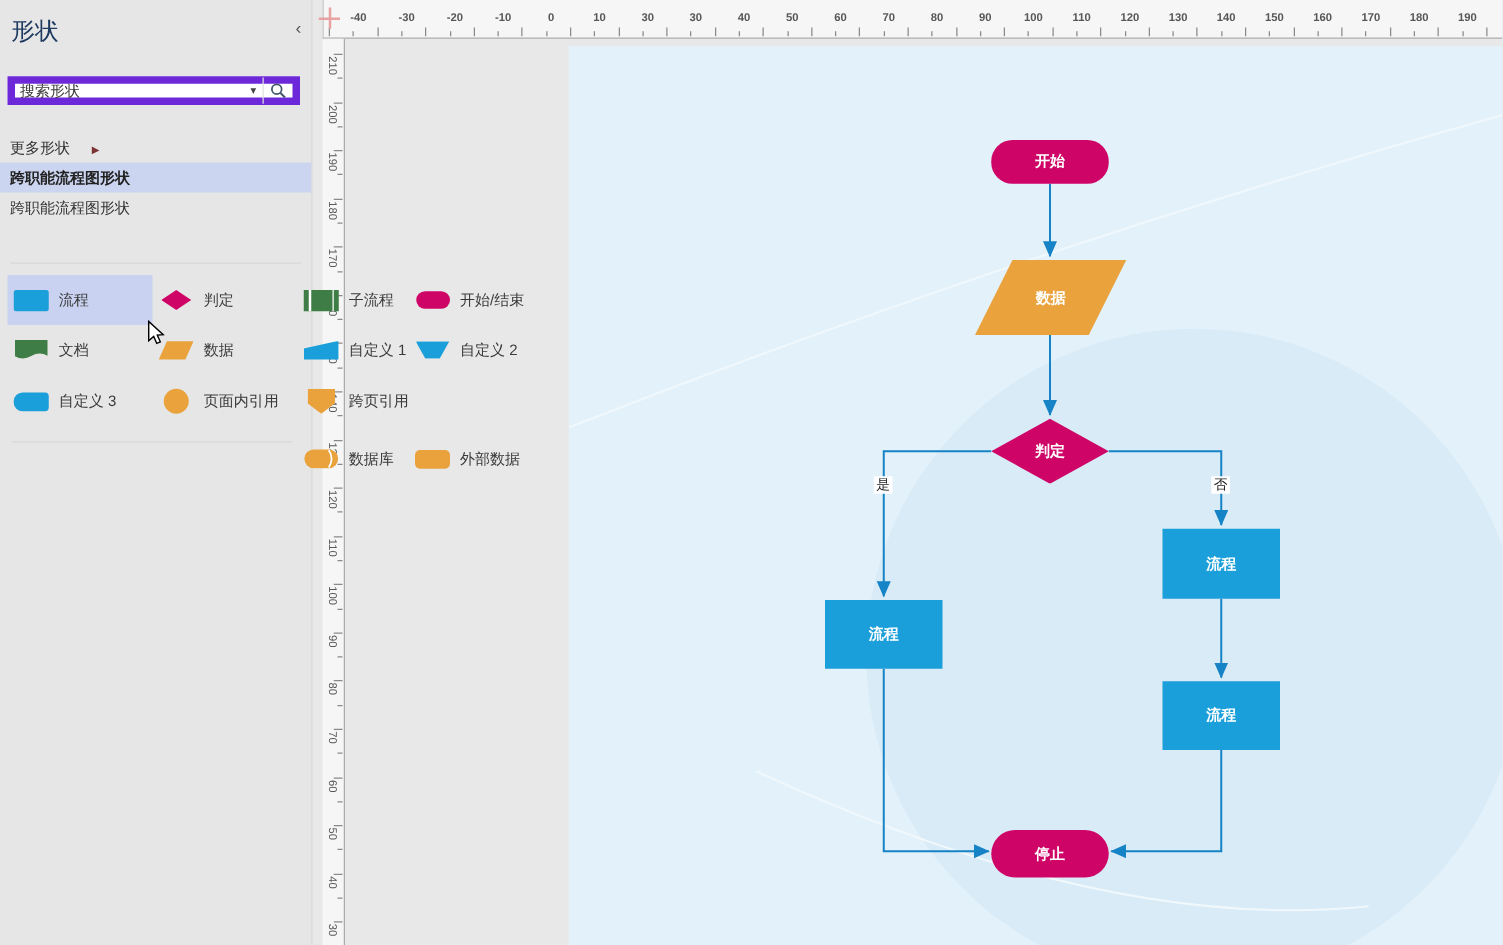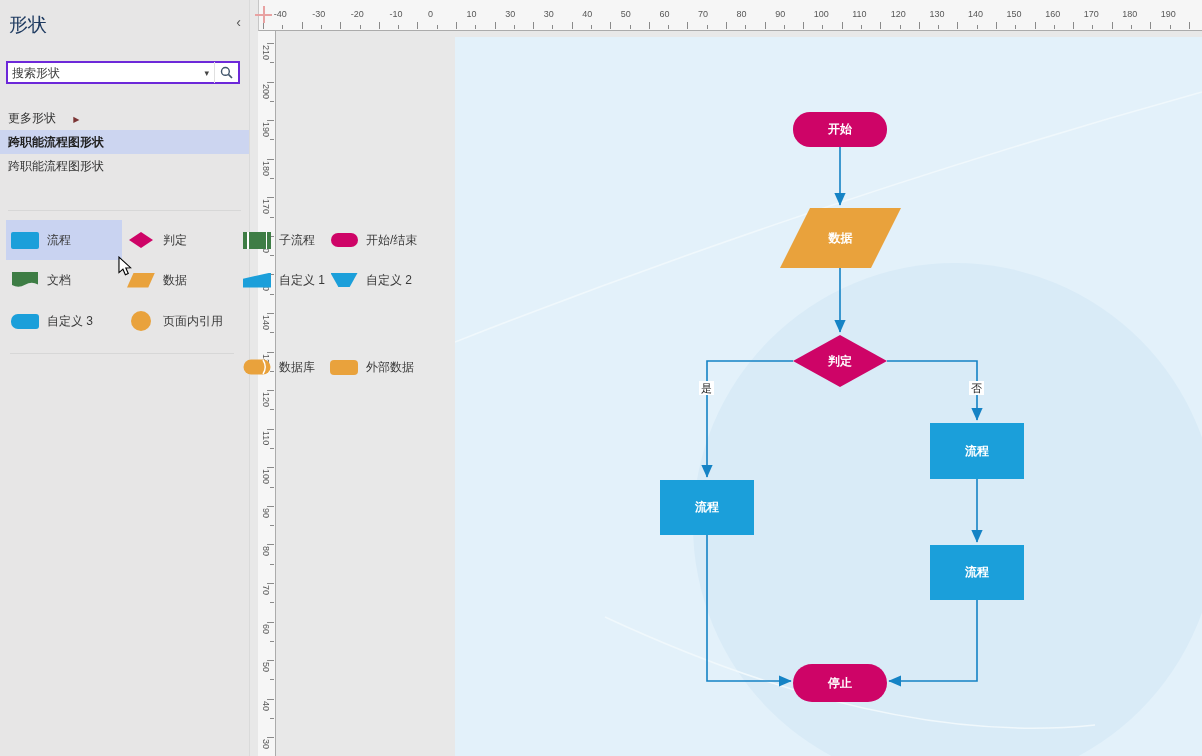--- a/index.html
+++ b/index.html
@@ -7,21 +7,21 @@
     font-family:"Liberation Sans","DejaVu Sans",sans-serif; }
   body { position:relative; background:#E8E8E8; }
 
   
   .panel { position:absolute; left:0; top:0; width:250px; height:756px;
     background:#E7E6E6; border-right:1px solid #DADADA; z-index:5; }
   .panel-header { position:absolute; left:0; top:8px; width:100%; height:38px; }
   .panel-title { position:absolute; left:9px; top:4px; font-size:19px; color:#1E3A60; }
   .panel-collapse { position:absolute; right:8px; top:6px; font-size:14px; color:#555; cursor:pointer; }
   .search-row { position:absolute; left:6px; top:61px; width:234px; height:23px;
-    background:#fff; border:2px solid #6d28d9; display:flex; align-items:center; }
+    background:#fff; border:6px solid #6d28d9; display:flex; align-items:center; }
   .search-input { flex:1; border:none; outline:none; background:transparent;
     font-size:12px; color:#333; padding:0 4px; min-width:0;
     font-family:"Liberation Sans","DejaVu Sans",sans-serif; }
   .search-input::placeholder { color:#3C3C3C; opacity:1; }
   .search-caret { font-size:9px; color:#444; padding:0 5px; cursor:pointer; }
   .search-btn { width:24px; height:21px; display:flex; align-items:center; justify-content:center;
     border-left:1px solid #E0E0E0; cursor:pointer; }
   .nav { position:absolute; left:0; top:106px; width:100%; }
   .nav-link { height:24px; line-height:24px; padding-left:8px; font-size:12px; color:#333; cursor:pointer; }
   .nav-arrow { display:inline-block; margin-left:14px; font-size:8px; color:#7B3434; }
@@ -64,22 +64,22 @@
                   clip-path:polygon(0 0,100% 0,100% 58%,50% 100%,0 58%); }
 
   
   .hruler { position:absolute; left:258px; top:0; width:944px; height:31px;
     background:#F6F6F6; border-bottom:1px solid #ABABAB; border-left:1px solid #C6C6C6;
     overflow:hidden; z-index:4; }
   .vruler { position:absolute; left:258px; top:31px; width:18px; height:725px;
     background:#F6F6F6; border-right:1px solid #ABABAB; overflow:hidden; z-index:4; }
   .htick { position:absolute; bottom:1px; width:1px; background:#8A8A8A; }
   .htick.major { height:7px; } .htick.minor { height:4px; }
-  .hlabel { position:absolute; top:9px; width:26px; text-align:left;
-    font-size:9px; color:#575757; }
+  .hlabel { position:absolute; top:9px; width:26px; text-align:center;
+    font-size:9px; color:#575757;font-weight:bold; }
   .vtick { position:absolute; right:1px; height:1px; background:#8A8A8A; }
   .vtick.major { width:7px; } .vtick.minor { width:4px; }
   .vlabel { position:absolute; left:13px; width:30px; height:10px; font-size:9px; color:#575757;
     transform:rotate(90deg); transform-origin:0 0; text-align:left; line-height:10px; }
   .crosshair-h { position:absolute; left:255px; top:14px; width:17px; height:2px;
     background:#E8A2A2; z-index:6; }
   .crosshair-v { position:absolute; left:263px; top:6px; width:2px; height:17px;
     background:#E8A2A2; z-index:6; }
 
   
@@ -217,20 +217,26 @@
       <span class="icon-slot">
           <span class="ic-custom3"></span>
         </span>
       <span class="stencil-label">自定义 3</span>
     </div>
     <div class="stencil-item">
       <span class="icon-slot">
           <span class="ic-onpage"></span>
         </span>
       <span class="stencil-label">页面内引用</span>
+    </div>
+    <div class="stencil-item">
+      <span class="icon-slot">
+          <span class="ic-offpage"></span>
+        </span>
+      <span class="stencil-label">跨页引用</span>
     </div>
   </div>
 </div>
 
 <div class="hruler">
     <div class="htick major" style="left: 4.145px;"></div>
     <div class="htick minor" style="left: 23.431px;"></div>
     <span class="hlabel" style="left: -23.855px;">-50</span>
     <div class="htick major" style="left: 42.716px;"></div>
     <div class="htick minor" style="left: 62.002px;"></div>

